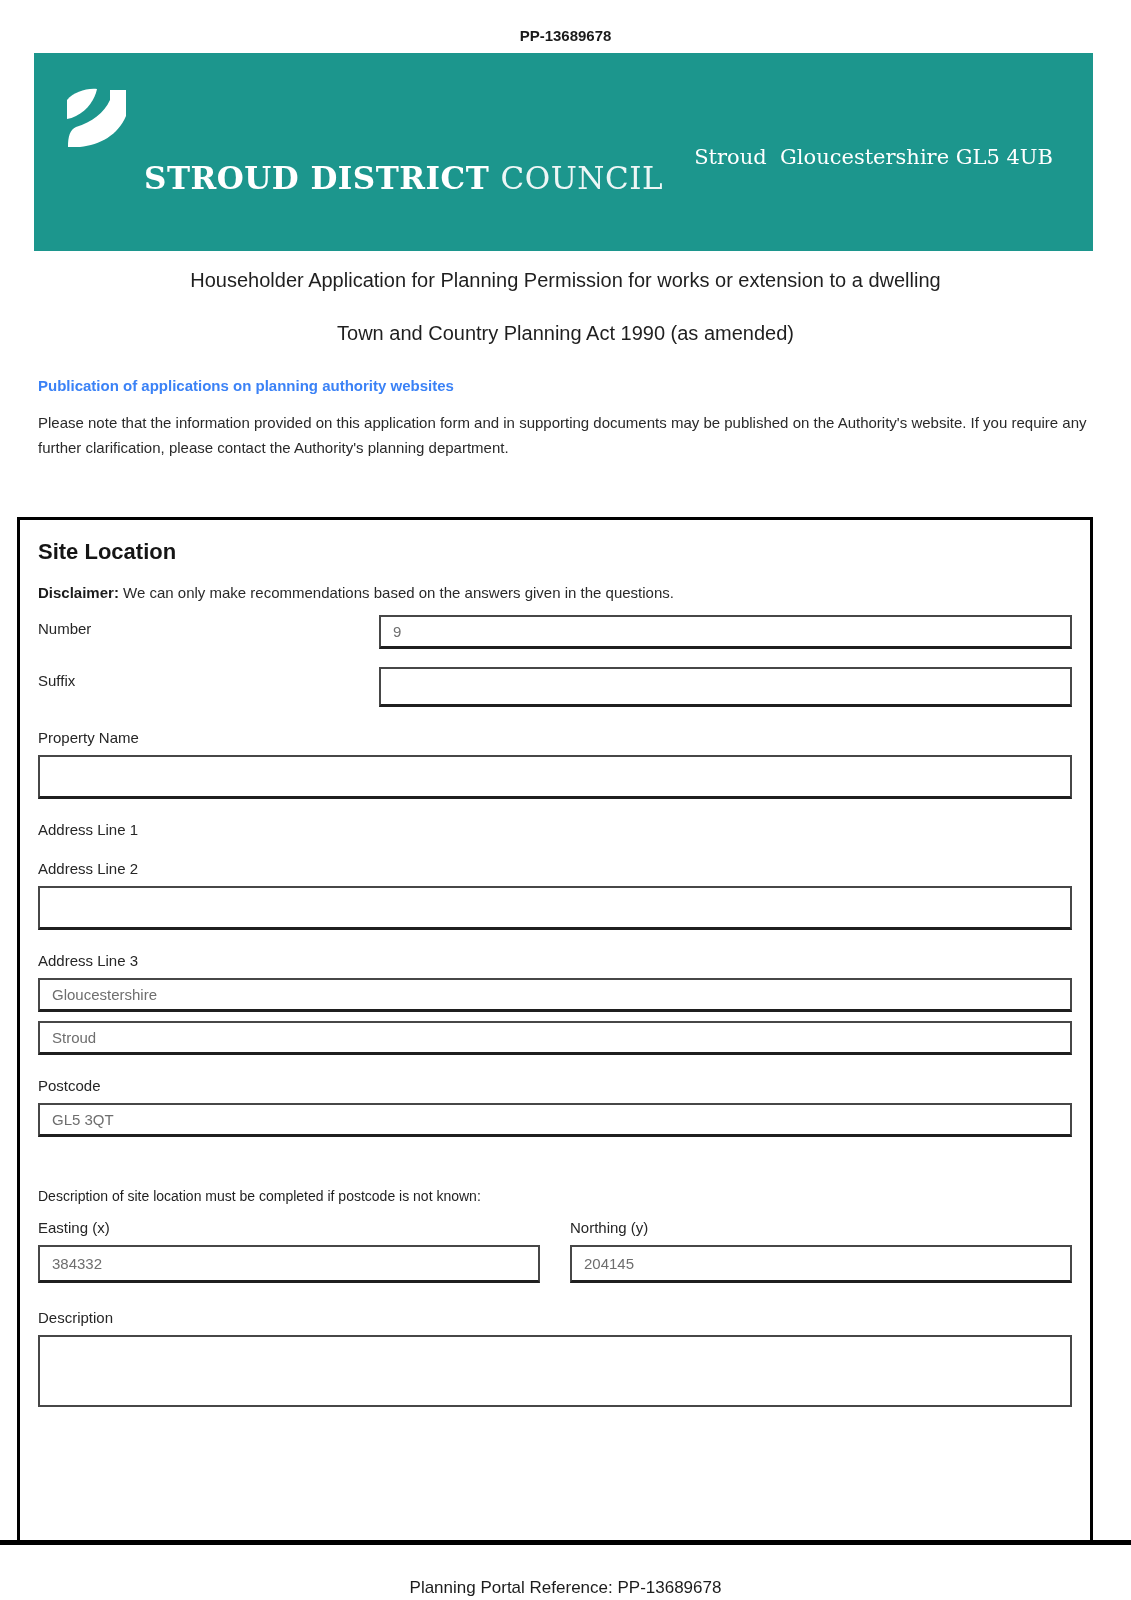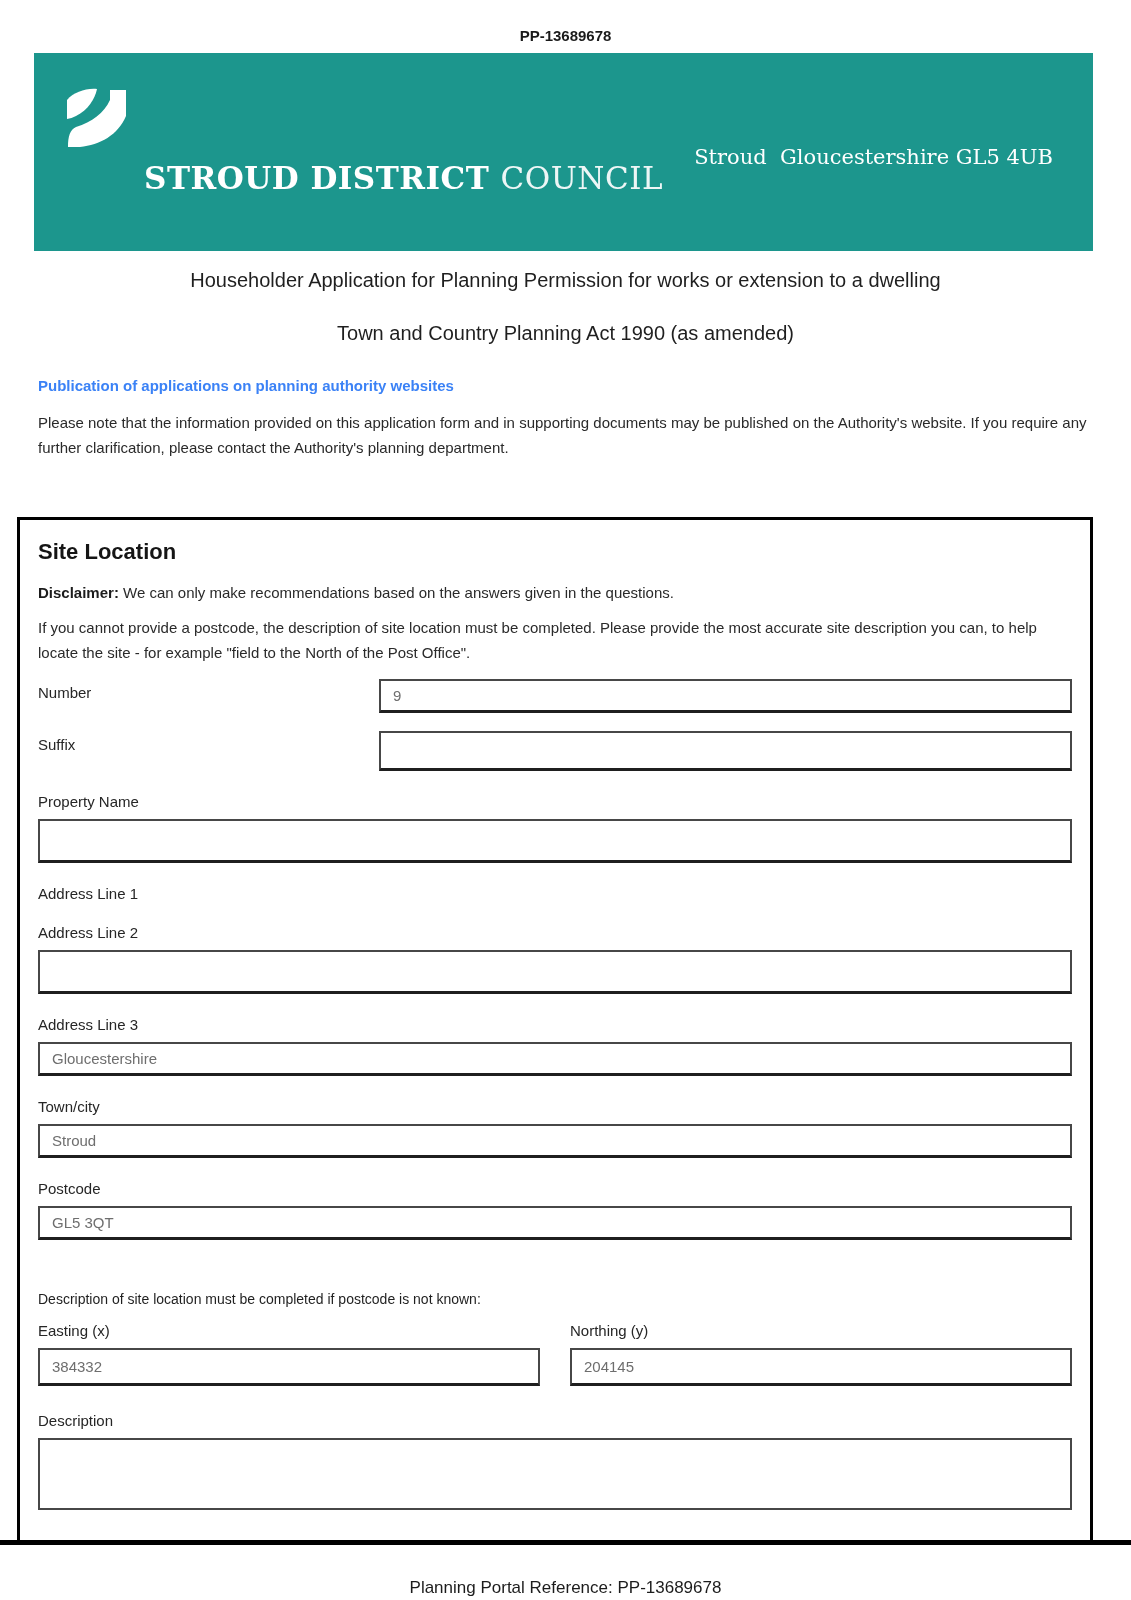--- a/index.html
+++ b/index.html
@@ -103,21 +103,20 @@
   <div class="doc-subtitle">Town and Country Planning Act 1990 (as amended)</div>
 
   <div class="pub-heading">Publication of applications on planning authority websites</div>
   <div class="pub-para">Please note that the information provided on this application form and in supporting documents may be published on the Authority's website. If you require any further clarification, please contact the Authority's planning department.</div>
 
   <div class="site-box">
     <div class="site-heading">Site Location</div>
 
     <div class="disclaimer"><b>Disclaimer:</b><span> We can only make recommendations based on the answers given in the questions.</span></div>
 
-    <div class="postcode-note">If you cannot provide a postcode, the description of site location must be completed. Please provide the most accurate site description you can, to help locate the site - for example "field to the North of the Post Office".</div>
 
     <div class="inline-field mt-number">
       <label class="flabel">Number</label>
       <input type="text" class="text-input h34" value="9" style="">
     </div>
 
     <div class="inline-field mt-suffix">
       <label class="flabel">Suffix</label>
       <input type="text" class="text-input h40" value="" style="">
     </div>
@@ -126,21 +125,20 @@
     <input type="text" class="text-input stack-input h44" value="" style="">
 
     <label class="flabel stack-label">Address Line 1</label>
 
     <label class="flabel stack-label">Address Line 2</label>
     <input type="text" class="text-input stack-input h44" value="" style="">
 
     <label class="flabel stack-label">Address Line 3</label>
     <input type="text" class="text-input stack-input h34" value="Gloucestershire" style="">
 
-    <label class="flabel stack-label">Town/city</label>
     <input type="text" class="text-input stack-input h34" value="Stroud" style="">
 
     <label class="flabel stack-label">Postcode</label>
     <input type="text" class="text-input stack-input h34" value="GL5 3QT" style="">
 
     <div class="desc-heading">Description of site location must be completed if postcode is not known:</div>
 
     <div class="coord-row">
       <div class="coord-col">
         <label class="flabel">Easting (x)</label>

